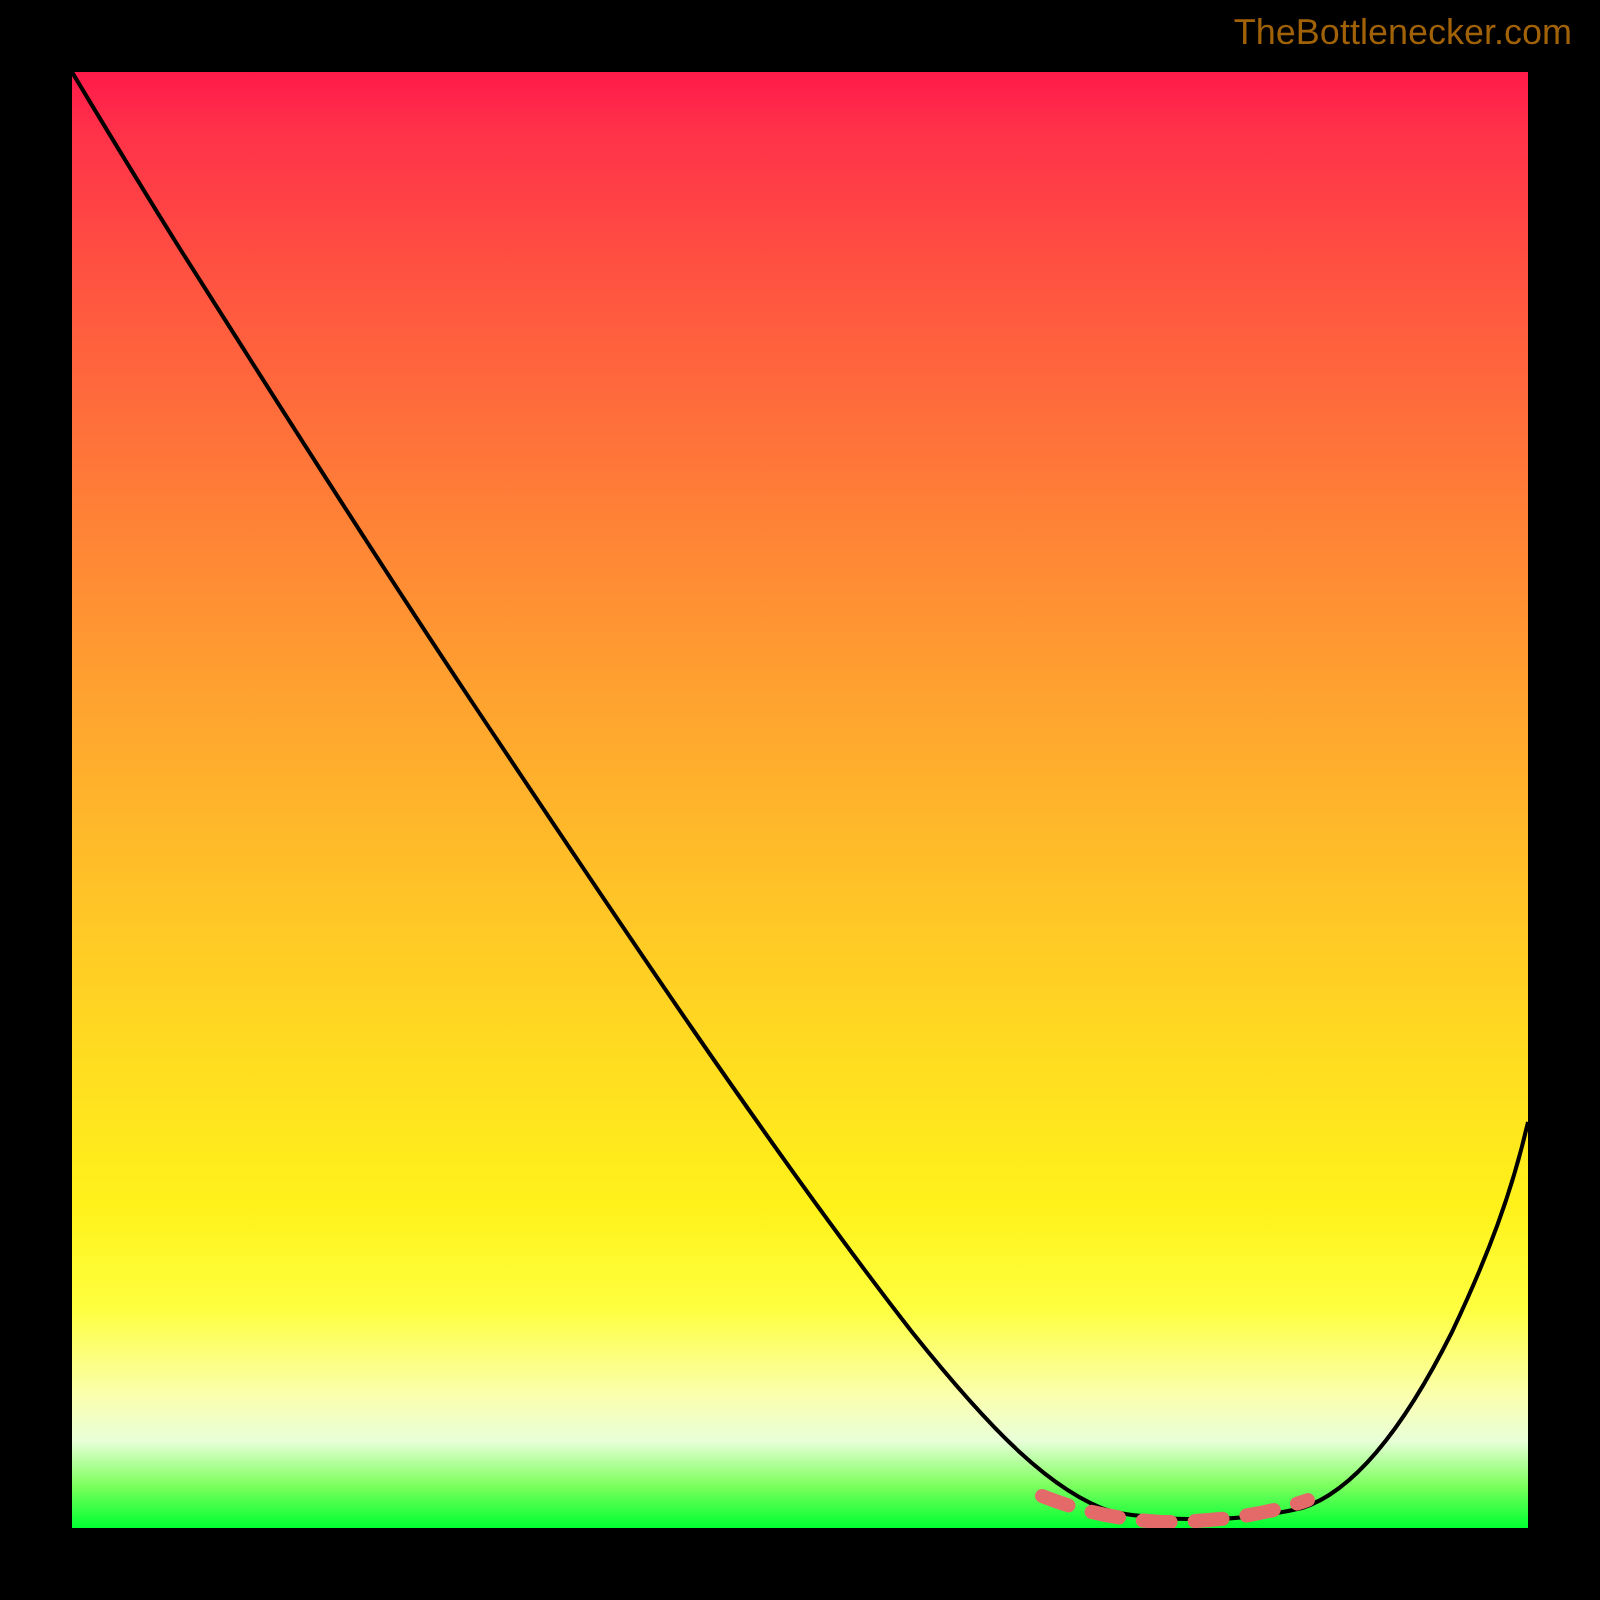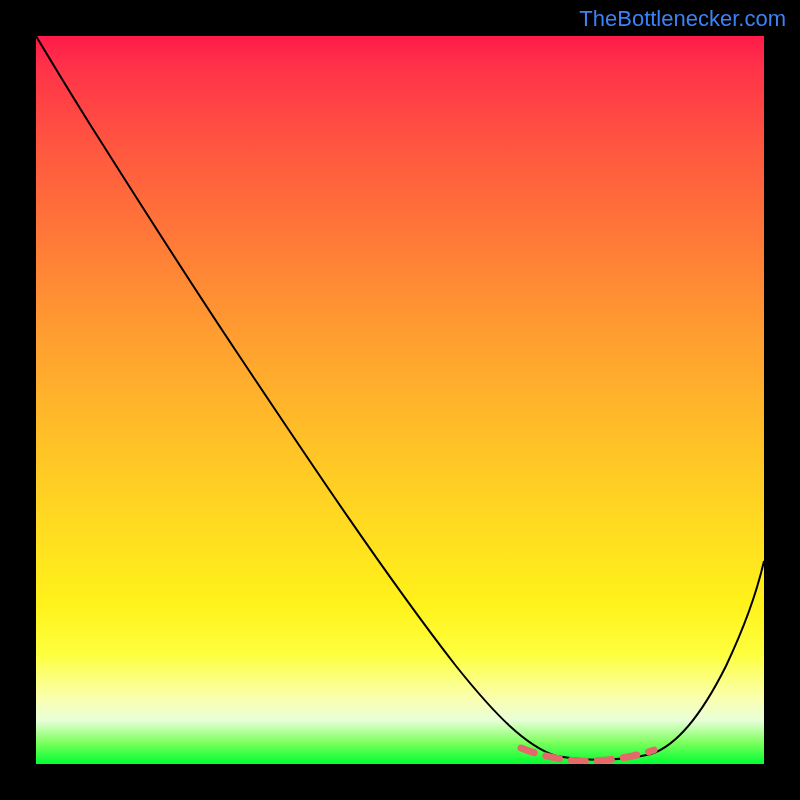--- a/index.html
+++ b/index.html
@@ -8,22 +8,22 @@
     height: 800px;
     background: #000;
     position: relative;
     font-family: Arial, sans-serif;
     overflow: hidden;
   }
   .attribution {
     position: absolute;
     top: 6px;
     right: 14px;
-    color: #3b82f6;
-    font-size: 22px;
+    color: #a16207;
+    font-size: 18px;
     font-weight: 400;
     z-index: 10;
   }
   .chart-area {
     position: absolute;
     left: 36px;
     top: 36px;
     width: 728px;
     height: 728px;
   }

